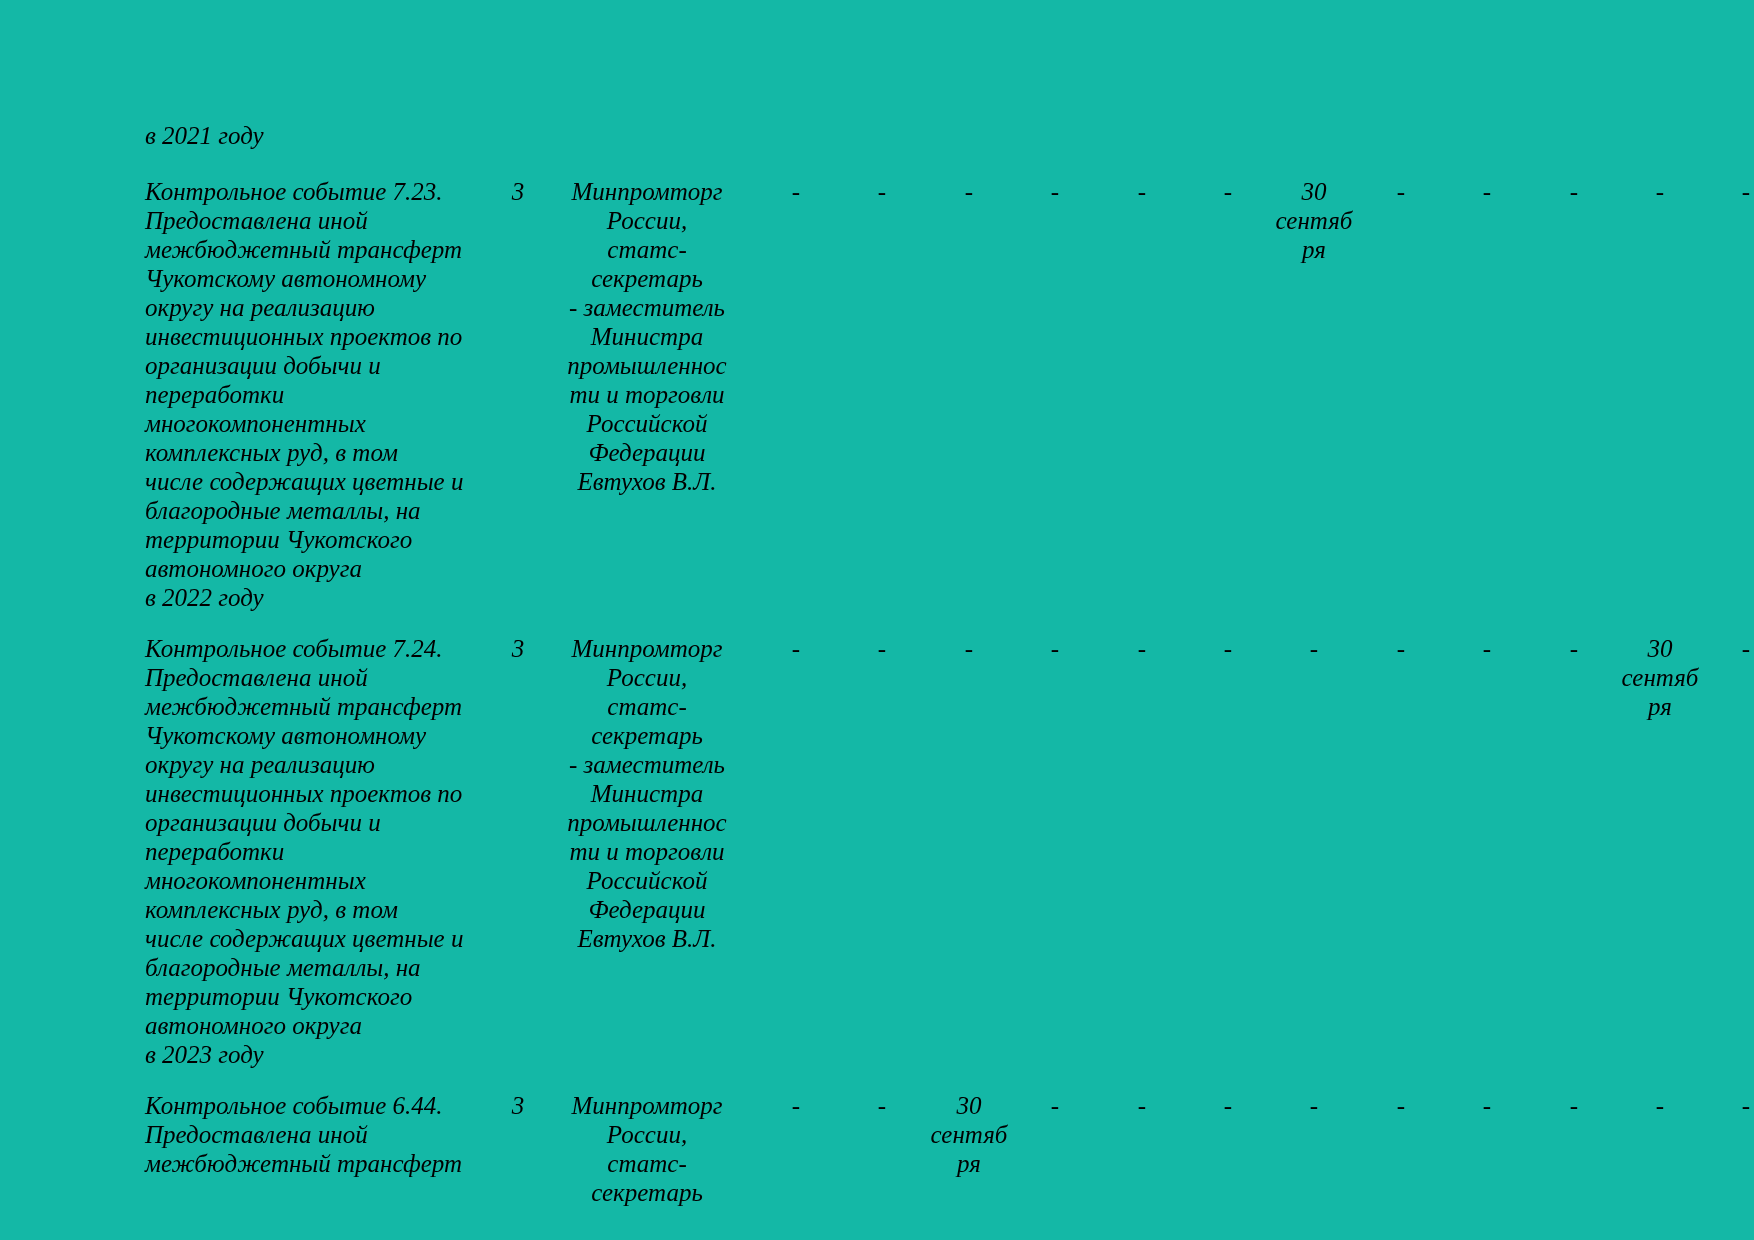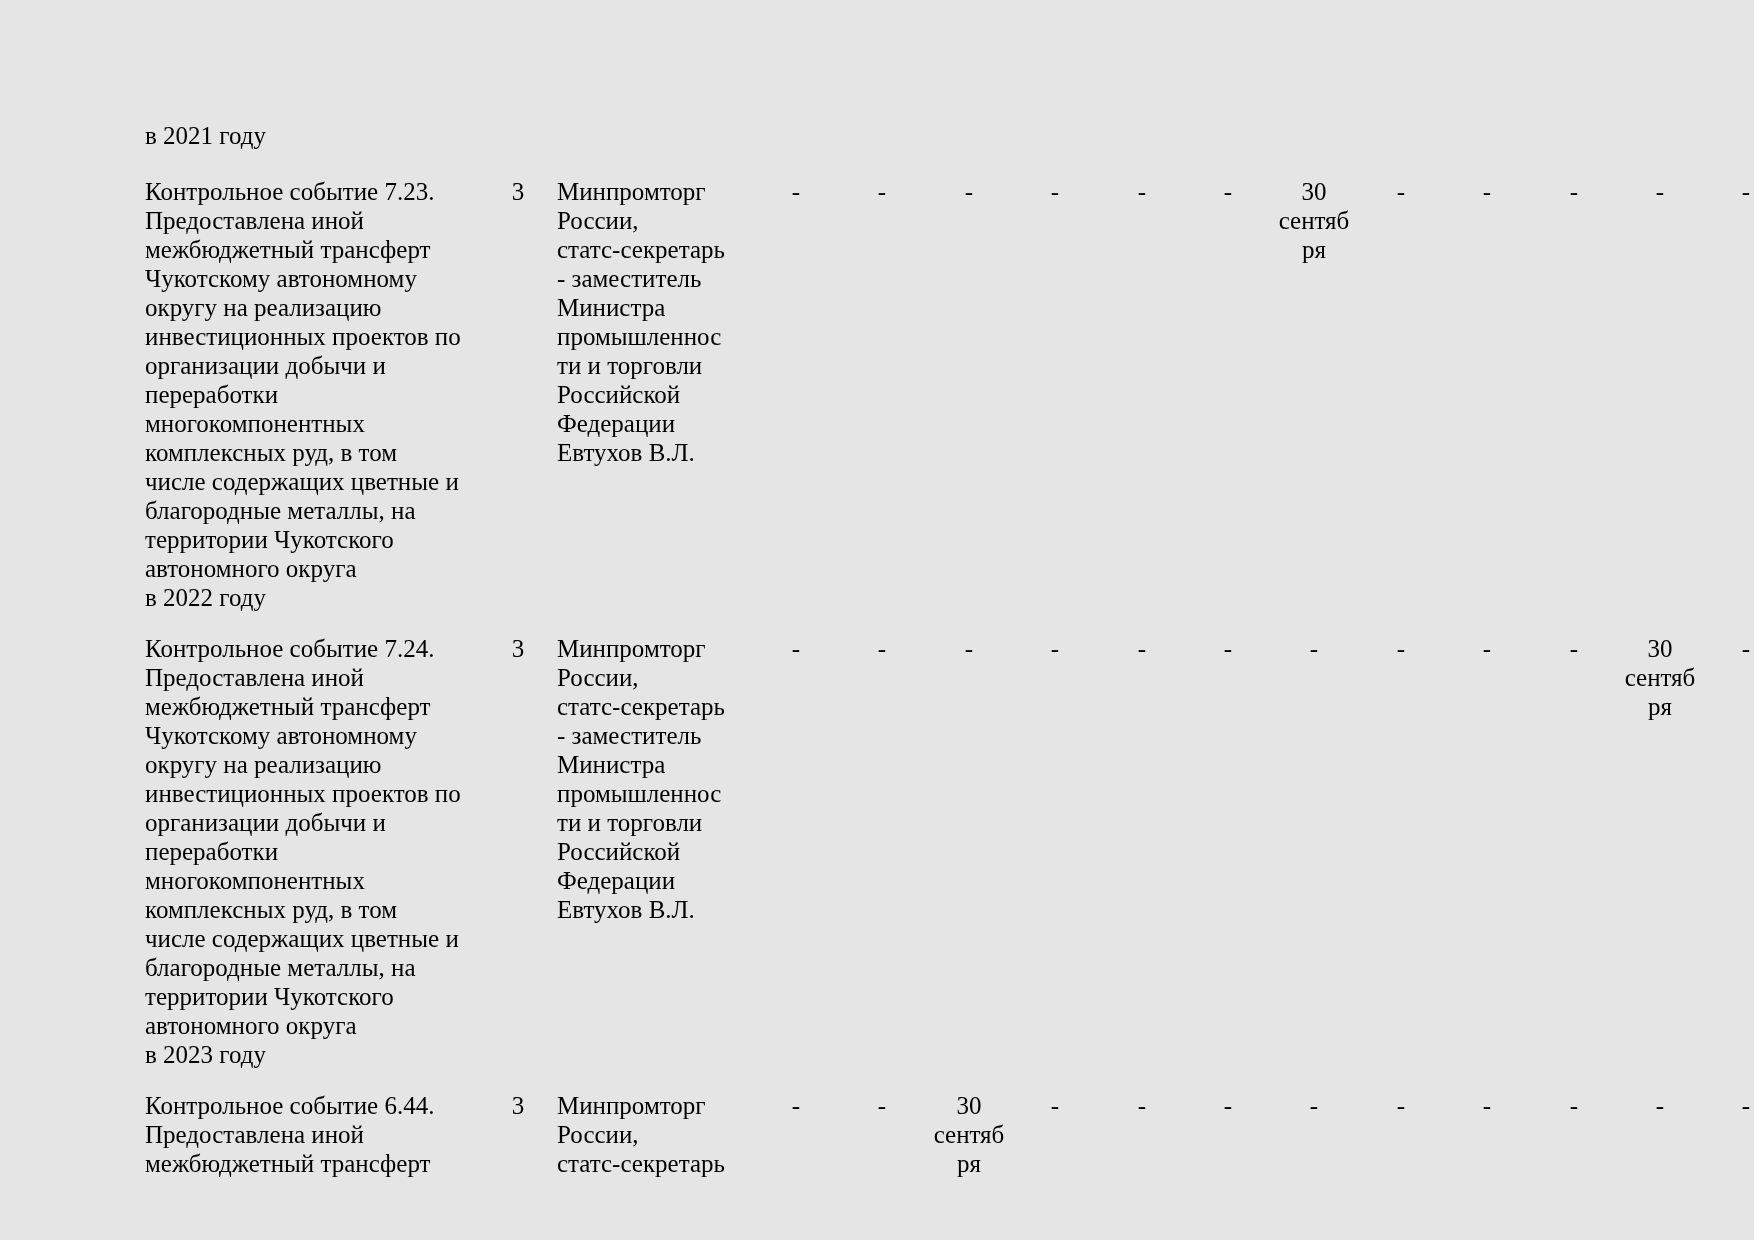--- a/index.html
+++ b/index.html
@@ -4,42 +4,43 @@
 <style>
   html, body {
     margin: 0;
     padding: 0;
     background: #ffffff;
   }
   #page {
     position: relative;
     width: 1754px;
     height: 1240px;
-    background: #e5e5e5;
+    background: #14b8a6;
     overflow: hidden;
     font-family: "Liberation Serif", serif;
     font-size: 25px;
     line-height: 29px;
     color: #000000;
+    font-style: italic;
   }
   .row {
     position: absolute;
     left: 0;
     width: 1754px;
     height: 0;
     overflow: visible;
   }
   .cell {
     position: absolute;
     top: 0;
     white-space: pre-line;
   }
   .desc { left: 145px; width: 330px; text-align: left; }
   .num  { left: 498px; width: 40px;  text-align: center; }
-  .resp { left: 557px; width: 180px; text-align: left; }
+  .resp { left: 557px; width: 180px; text-align: center; }
   .val  { width: 88px; text-align: center; }
   .v0  { left: 752px; }
   .v1  { left: 838px; }
   .v2  { left: 925px; }
   .v3  { left: 1011px; }
   .v4  { left: 1098px; }
   .v5  { left: 1184px; }
   .v6  { left: 1270px; }
   .v7  { left: 1357px; }
   .v8  { left: 1443px; }

